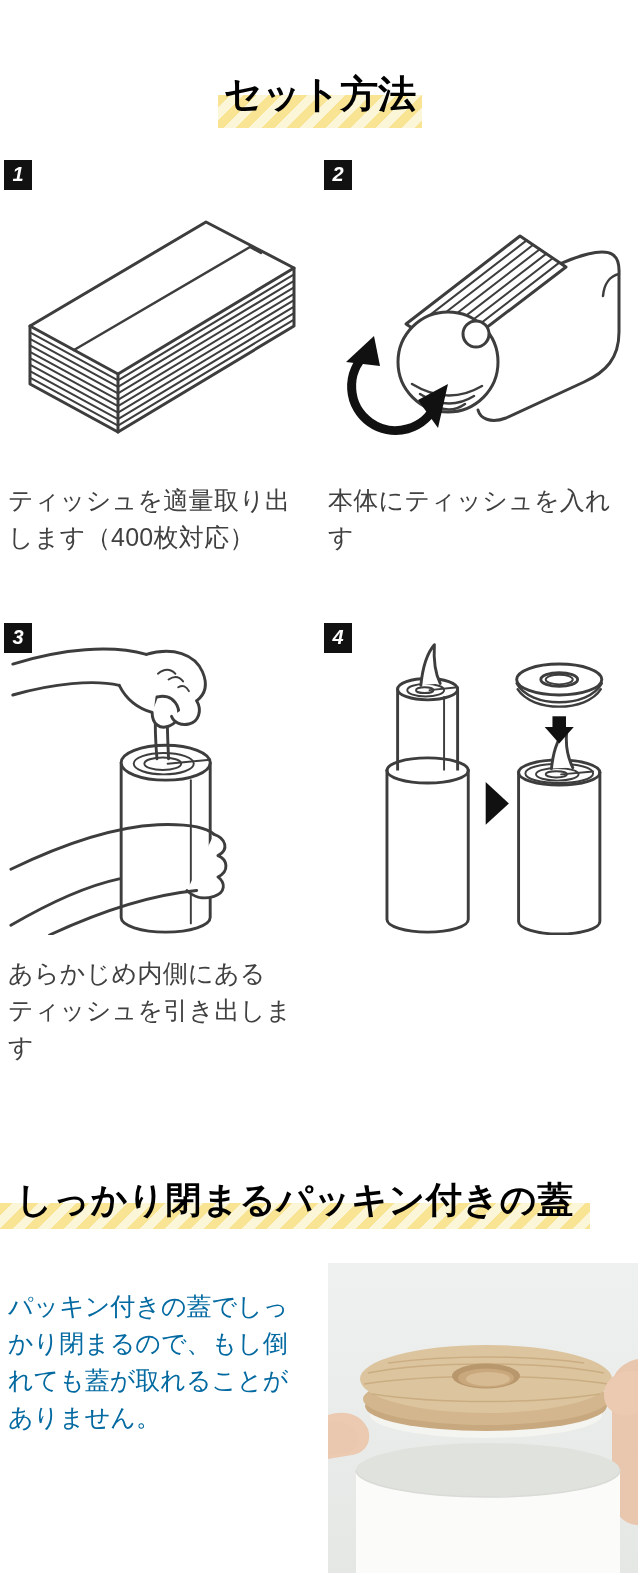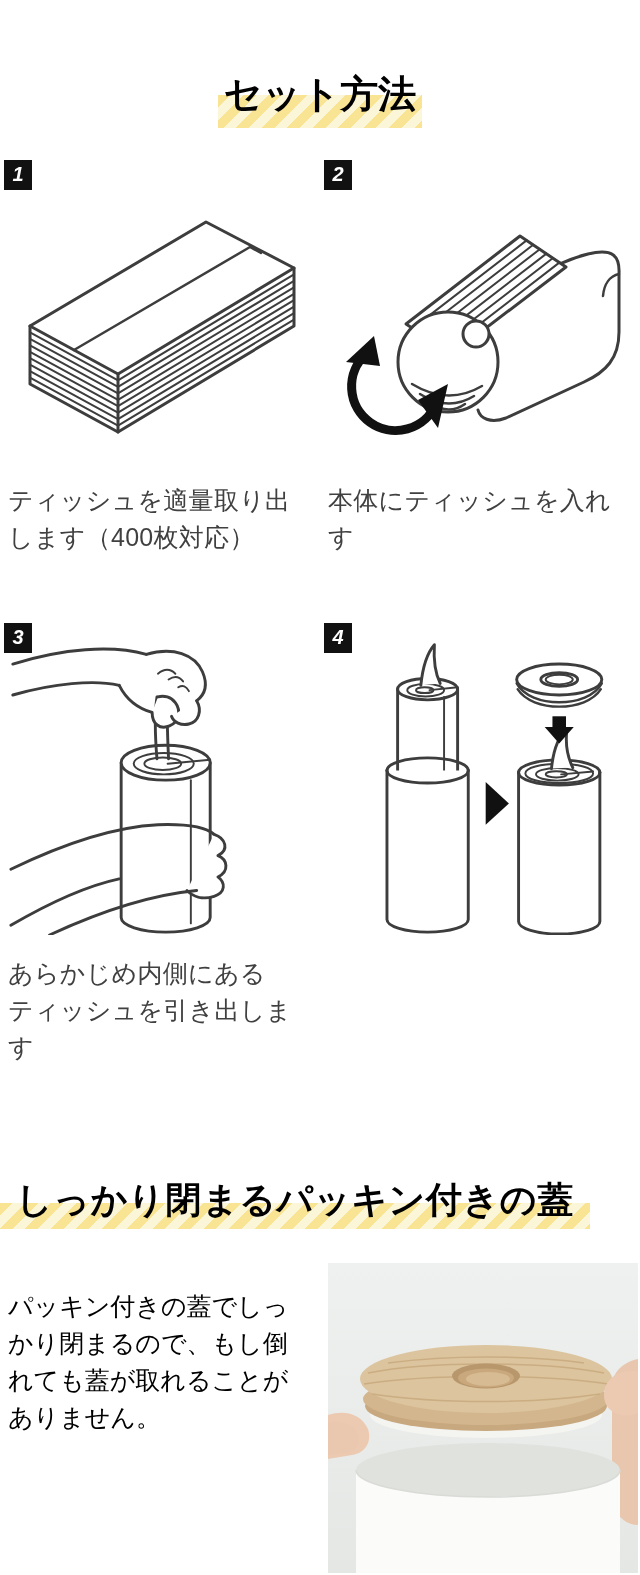--- a/index.html
+++ b/index.html
@@ -32,21 +32,21 @@
   }
   .cap-r2{margin-top:20px;}
   .section2{margin-top:112px;text-align:left;}
   .section2-title{
     display:inline-block;font-size:36px;line-height:1.2;font-weight:bold;color:#000;
     padding:0 16px 8px;background-size:100% 26px;letter-spacing:.5px;
   }
   .lid-row{display:flex;margin-top:34px;}
   .lid-text{
     width:328px;box-sizing:border-box;padding-left:8px;
-    font-size:25px;line-height:37px;white-space:pre-line;color:#000000;
+    font-size:25px;line-height:37px;white-space:pre-line;color:#0369a1;
   }
   .lid-photo{width:310px;height:310px;flex:none;}
   svg{display:block;}
 </style>
 </head>
 <body>
 
 <div class="title-wrap">
   <span class="main-title stripe">セット方法</span>
 </div>

